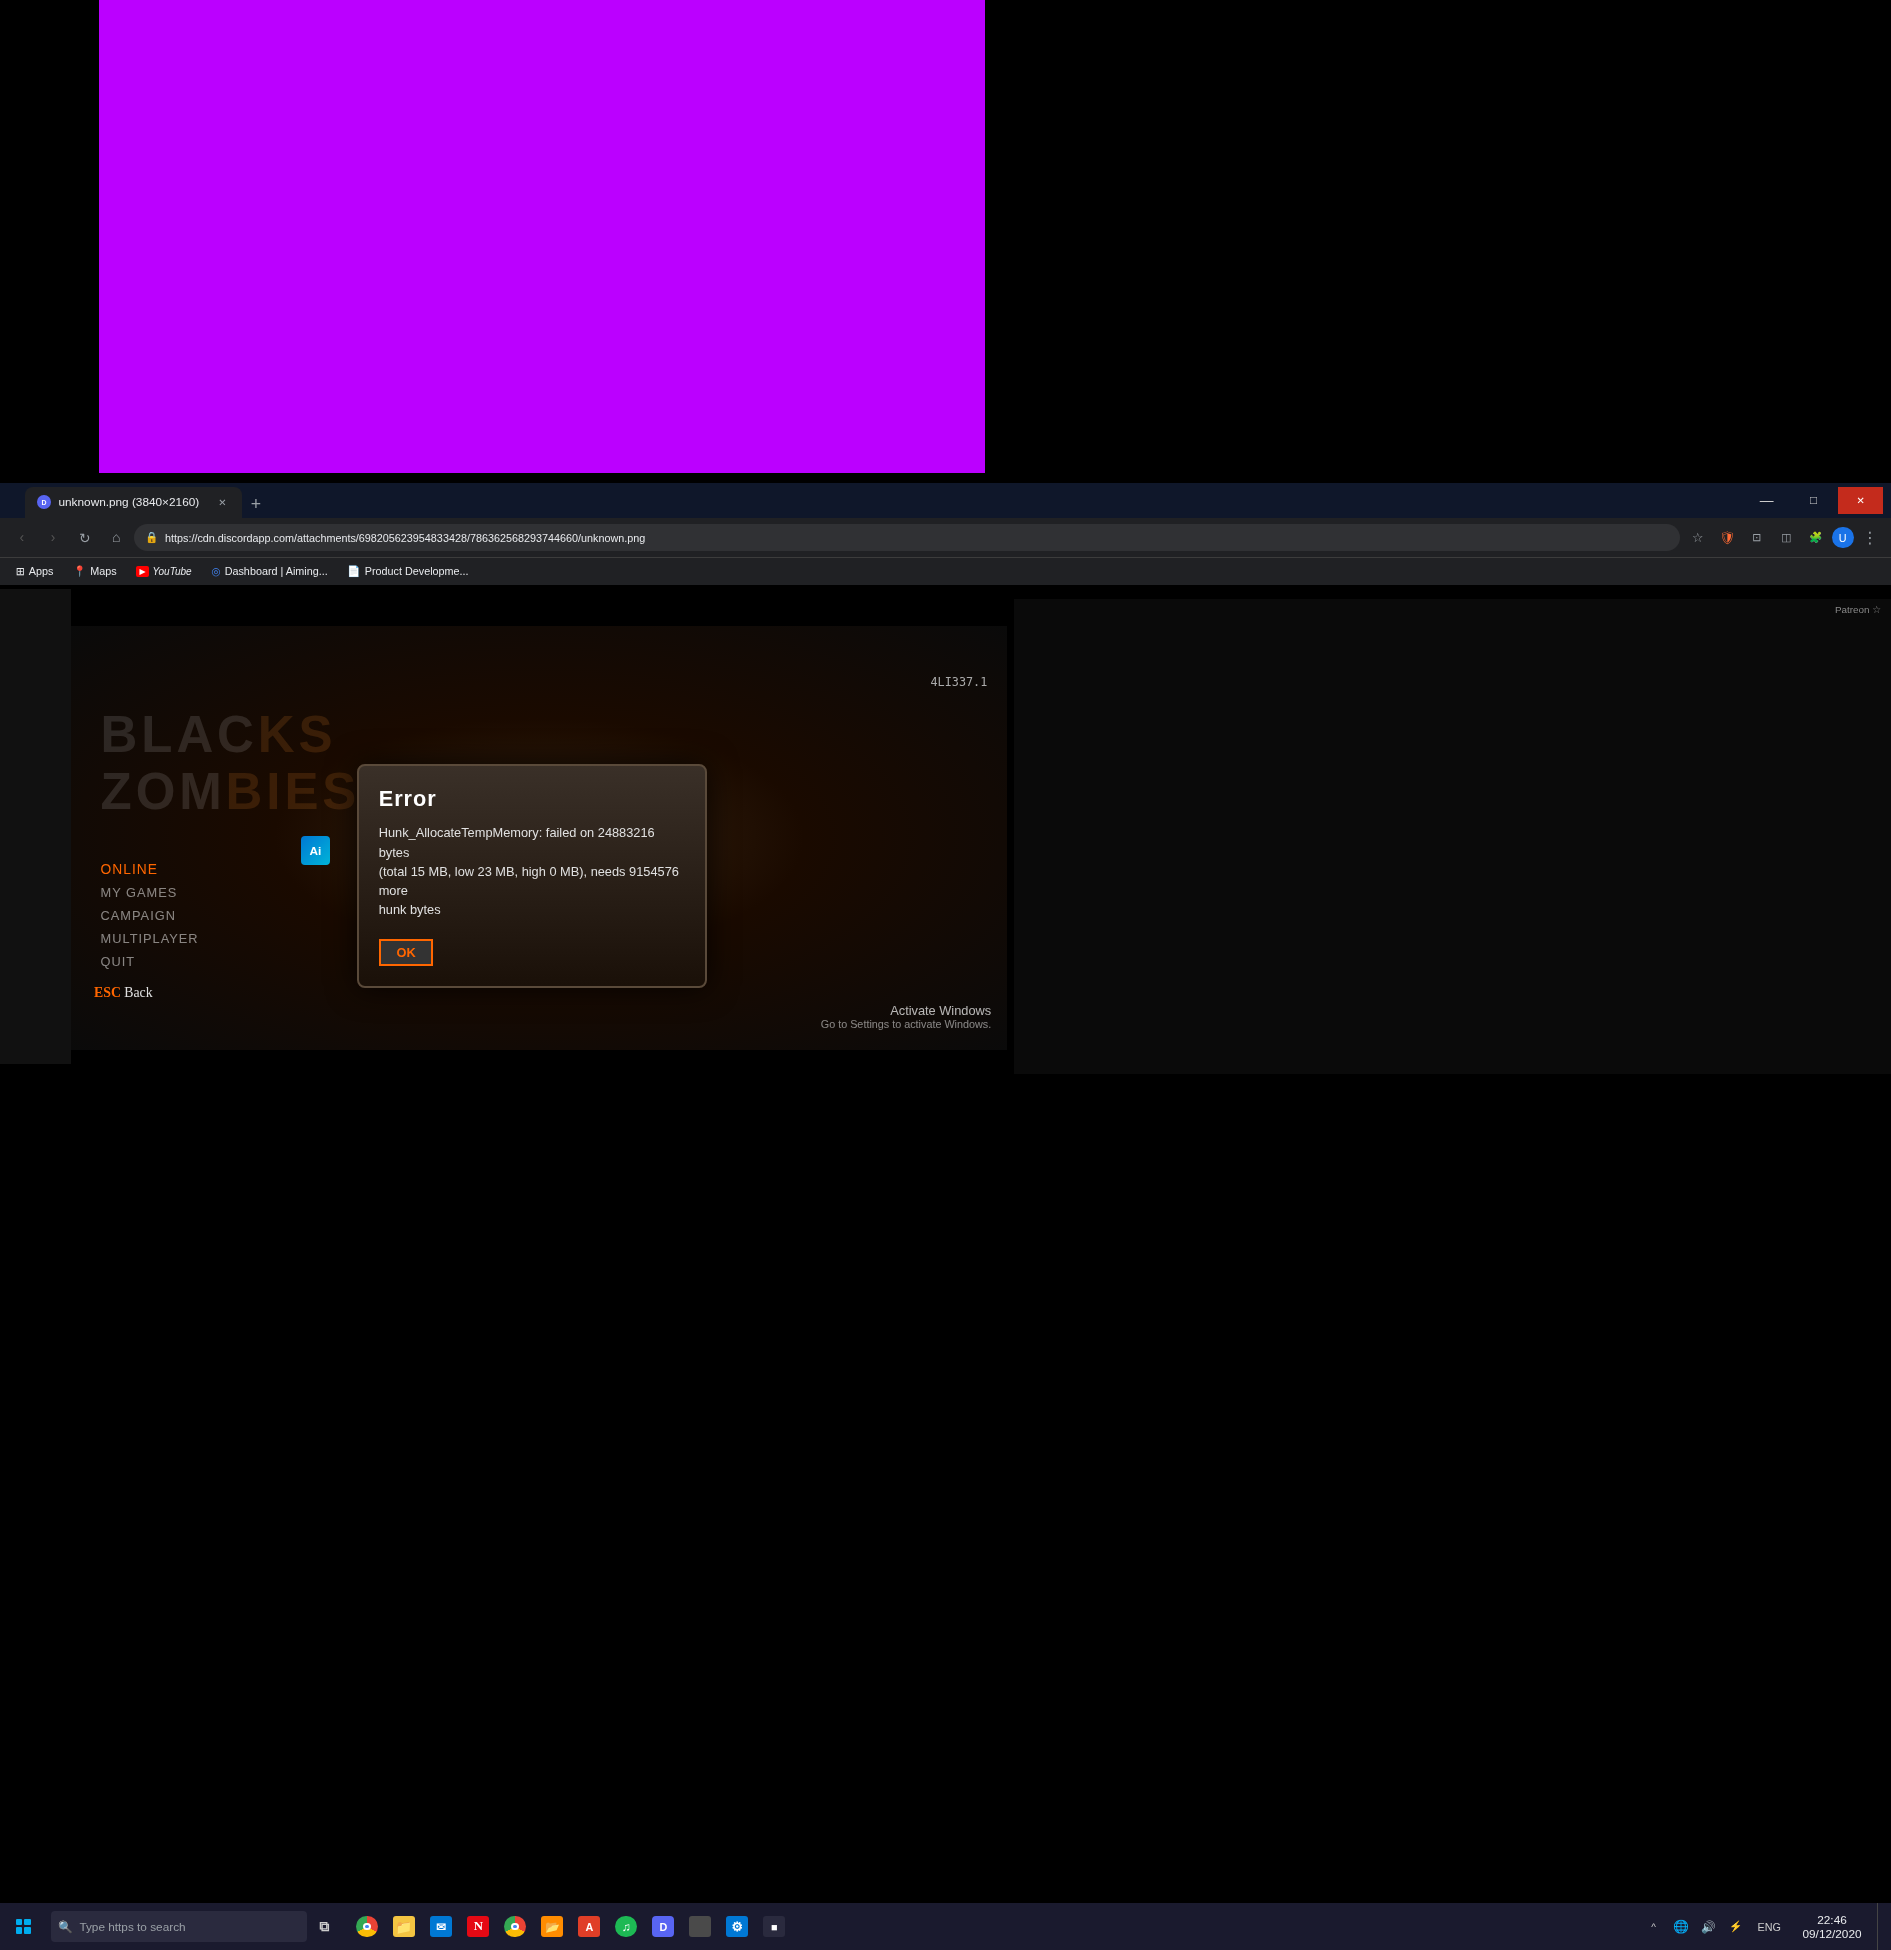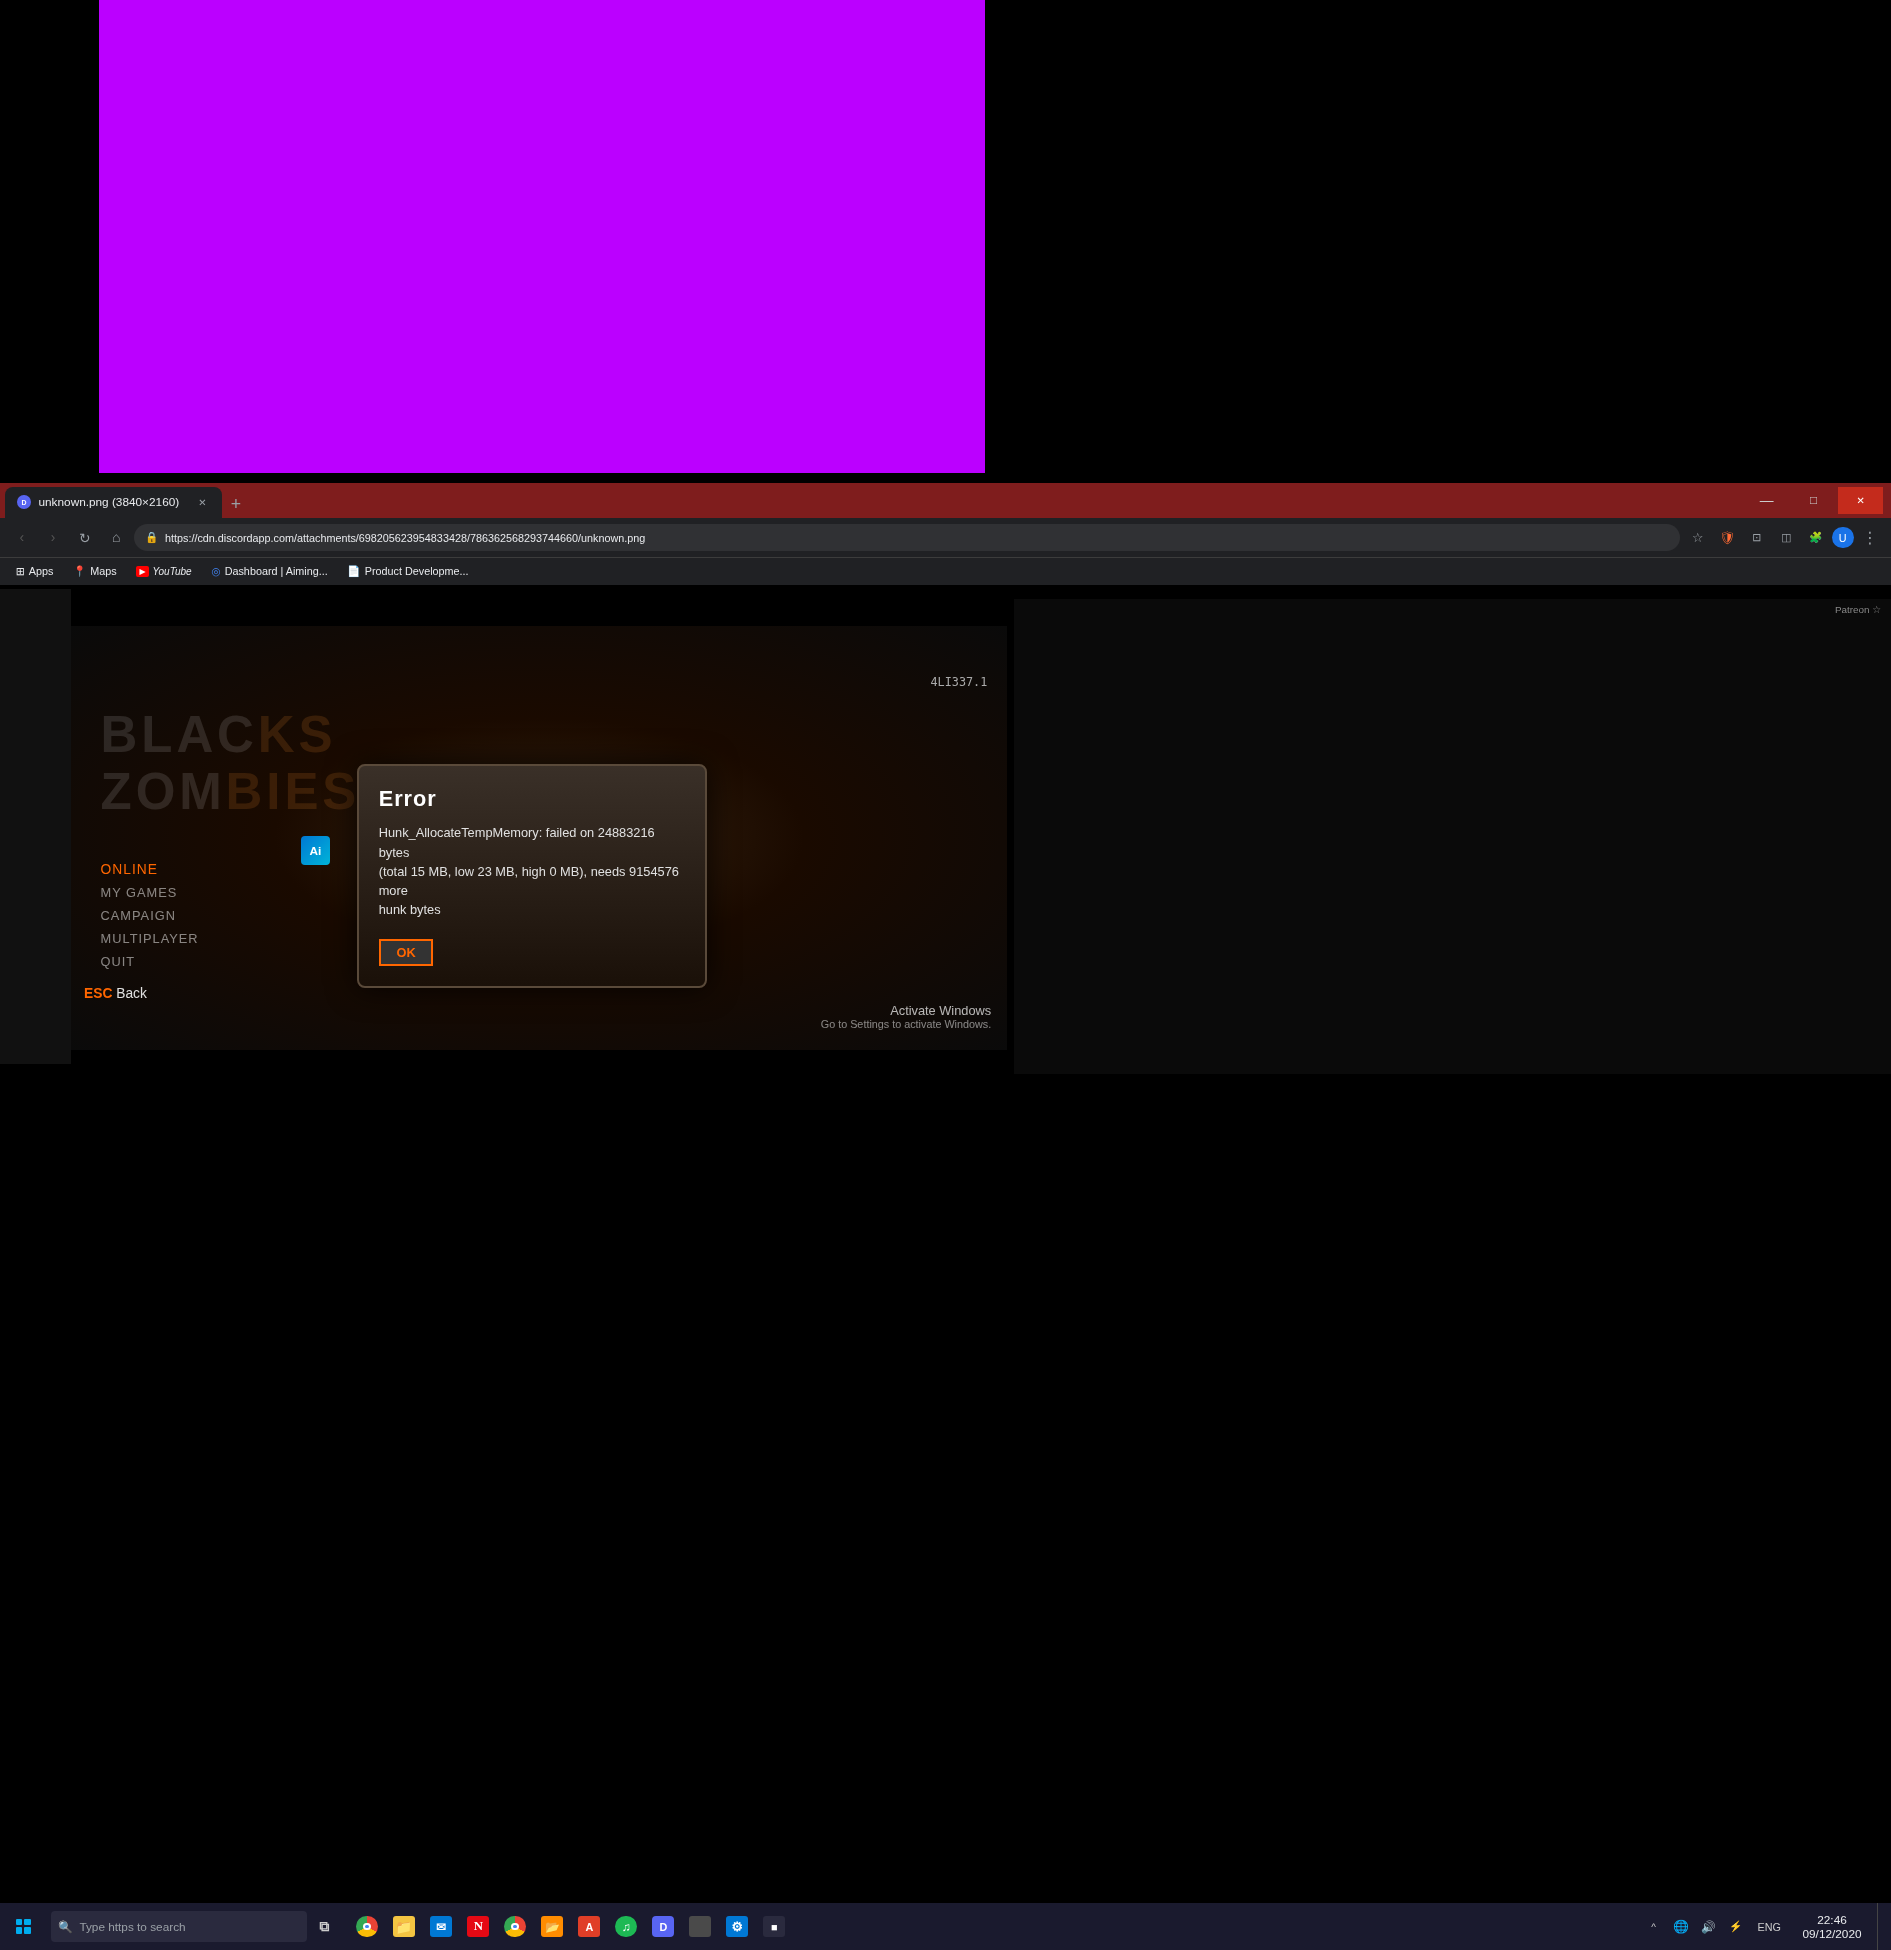--- a/index.html
+++ b/index.html
@@ -18,24 +18,24 @@
       top: 0;
       left: 99px;
       width: 887px;
       height: 473px;
       background: #BB00FF;
     }
 
     
     .tab-bar {
       height: 35px;
-      background: #7f1d1d;
+      background: #0f172a;
       display: flex;
       align-items: flex-end;
-      padding-left: 5px;
+      padding-left: 25px;
       gap: 0;
     }
 
     .tab-active {
       background: #202124;
       height: 31.5px;
       padding: 0 11.8px;
       display: flex;
       align-items: center;
       gap: 7.9px;
@@ -264,24 +264,24 @@
       padding: 3.9px 15.8px;
       font-size: 12.8px;
       font-weight: bold;
       cursor: pointer;
       font-family: Arial, sans-serif;
     }
 
     .esc-back {
       position: absolute;
       bottom: 49px;
-      left: 13px;
+      left: 23px;
       font-size: 13.8px;
       color: #e0e0e0;
-      font-family: Liberation Sans, sans-serif;
+      font-family: Liberation Serif, serif;
       margin-top: 25px;
     }
 
     .esc-key {
       color: #ff6600;
       font-weight: bold;
     }
 
     
     .activate-windows {

